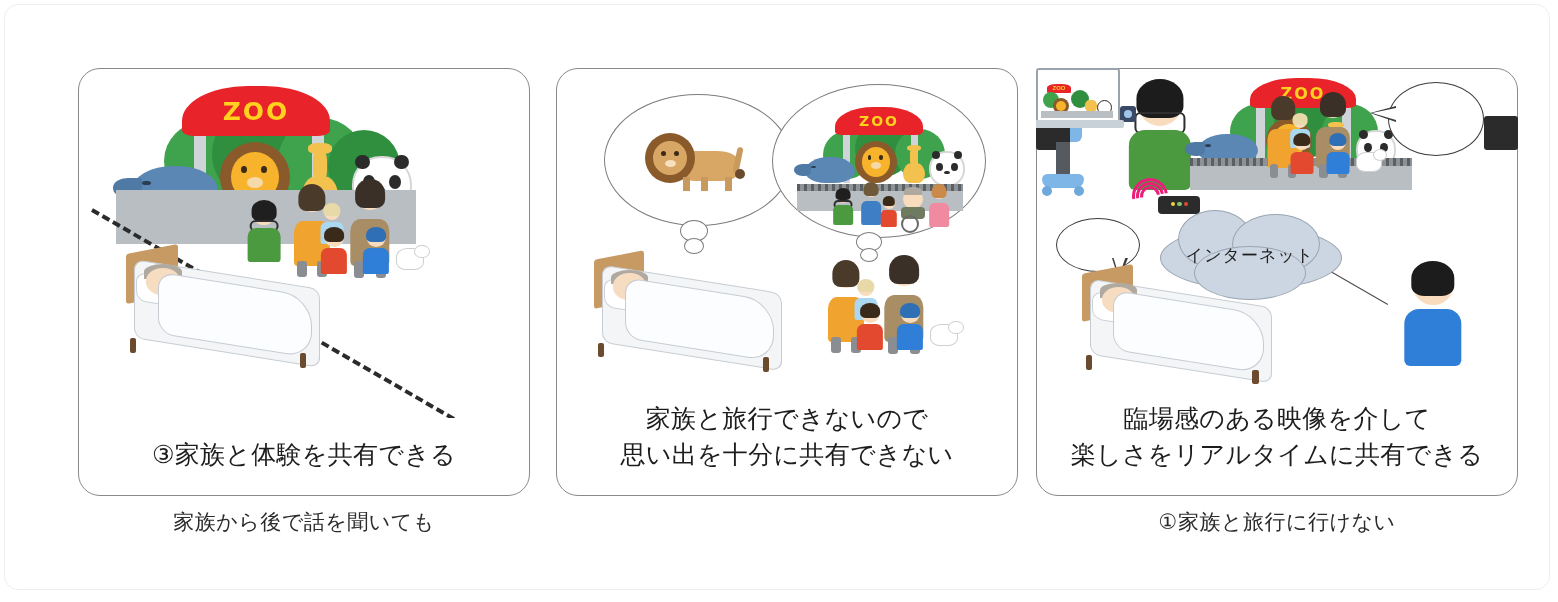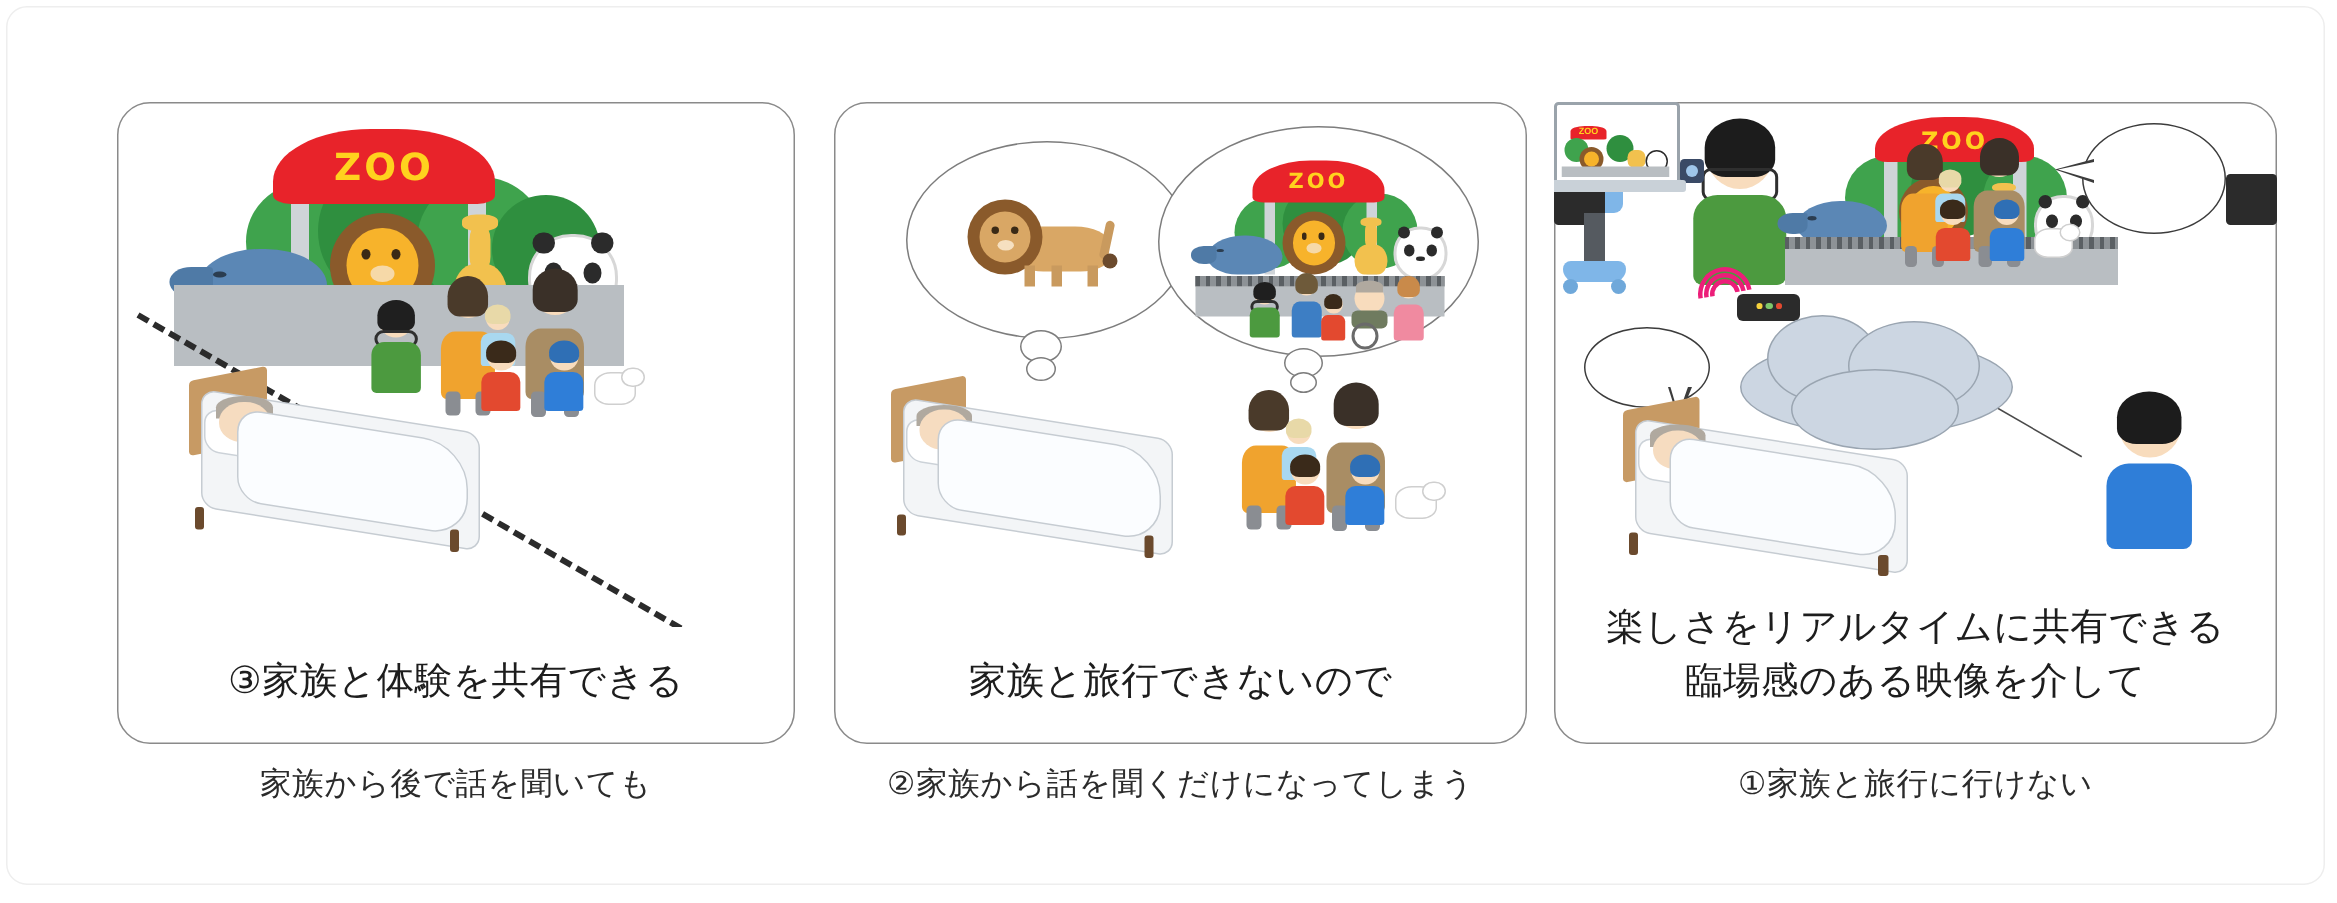--- a/index.html
+++ b/index.html
@@ -373,22 +373,22 @@
       <div class="person" style="left:338px;top:236px;width:32px;height:46px;">
         <div class="hd"></div>
           <div class="hair" style="background:#2f6fb5;"></div>
         <div class="body" style="background:#2f7ed8;"></div>
       </div>
       <div class="dog" style="left:374px;top:256px;width:26px;height:20px;"></div>
     </div>
 
     <div class="panel-text">
       <div>家族と旅行できないので</div>
+      <div>思い出を十分に共有できない</div>
     </div>
-    <div class="panel-caption">②家族から話を聞くだけになってしまう</div>
   </div>
 
   <div class="panel panel-3">
     <div class="panel-box"></div>
 
     <div class="art">
 
       <div class="robot" style="left:22px;top:22px;width:56px;height:130px;">
         <div class="scr" style="left:8px;top:0;width:38px;height:42px;">
           <div class="abs" style="left:9px;top:7px;width:20px;height:26px;background:#f8dcbd;border-radius:46%;"></div>
@@ -493,20 +493,21 @@
         <div class="led" style="left:62%;background:#e3492f;"></div>
       </div>
 
       <div class="conn" style="left:160px;top:146px;width:66px;transform:rotate(36deg);"></div>
       <div class="conn" style="left:286px;top:198px;width:76px;transform:rotate(30deg);"></div>
 
       <div class="cloud" style="left:124px;top:158px;width:180px;height:62px;"></div>
       <div class="cloud" style="left:142px;top:142px;width:72px;height:56px;"></div>
       <div class="cloud" style="left:196px;top:146px;width:86px;height:58px;"></div>
       <div class="cloud" style="left:158px;top:178px;width:110px;height:52px;"></div>
+      <div class="cloud-label" style="left:124px;top:176px;width:180px;text-align:center;">インターネット</div>
 
       <div class="speech" style="left:20px;top:150px;width:82px;height:52px;"></div>
       <div class="abs" style="left:76px;top:190px;width:0;height:0;border-left:7px solid transparent;border-right:9px solid transparent;border-top:22px solid #3c3c3c;"></div>
       <div class="abs" style="left:77px;top:188px;width:0;height:0;border-left:6px solid transparent;border-right:7px solid transparent;border-top:20px solid #ffffff;"></div>
 
       <div class="bed" style="left:42px;top:196px;width:196px;height:120px;">
         <div class="head"></div>
         <div class="mattress"></div>
         <div class="pillow"></div>
         <div class="hair"></div>
@@ -533,19 +534,19 @@
         <div class="base" style="left:-6px;top:52px;width:94px;height:8px;"></div>
       </div>
       <div class="person" style="left:362px;top:196px;width:70px;height:102px;">
         <div class="hd"></div>
         <div class="hair" style="background:#1c1c1c;height:34%;"></div>
         <div class="body" style="background:#2f7ed8;"></div>
       </div>
     </div>
 
     <div class="panel-text">
+      <div>臨場感のある映像を介して</div>
       <div>楽しさをリアルタイムに共有できる</div>
-      <div>臨場感のある映像を介して</div>
     </div>
     <div class="panel-caption">①家族と旅行に行けない</div>
   </div>
 
 </div>
 
 </body></html>

